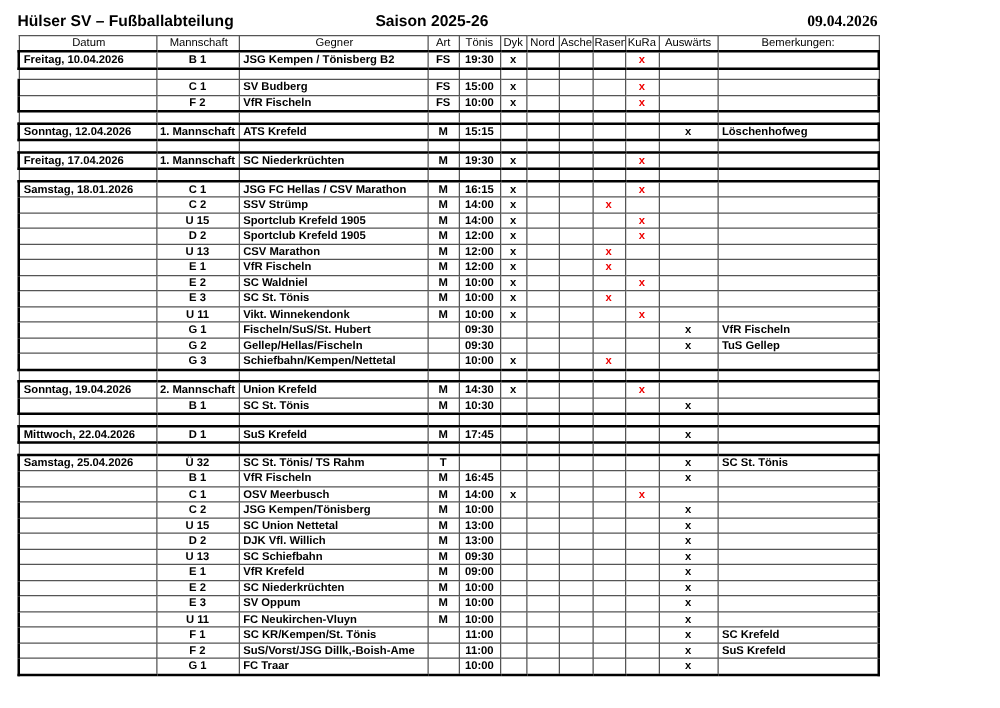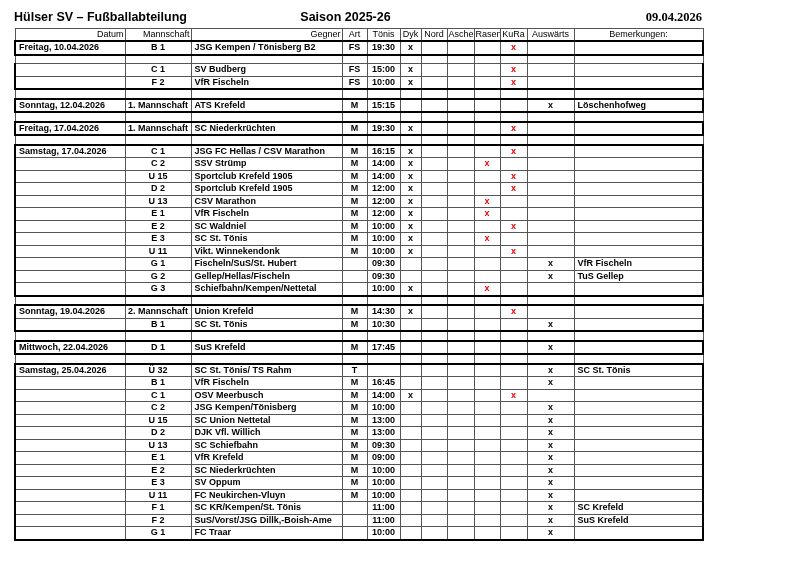--- a/index.html
+++ b/index.html
@@ -15,21 +15,21 @@
     position:absolute;left:14px;top:28px;width:688px;
     border-collapse:collapse;table-layout:fixed;
   }
   col.c0{width:110px}col.c1{width:66px}col.c2{width:151px}col.c3{width:25px}
   col.c4{width:33px}col.c5{width:21px}col.c6{width:26px}col.c7{width:27px}
   col.c8{width:26px}col.c9{width:27px}col.c10{width:47px}col.c11{width:129px}
   th{
     border:1px solid #555;font-weight:normal;font-size:9px;height:11px;
     padding:0 1px;white-space:nowrap;overflow:hidden;text-align:center;line-height:1;
   }
-  th.al{text-align:right;padding-left:3px;margin-left:16px;}
+  th.al{text-align:center;padding-left:3px;margin-left:16px;}
   td{
     border:1px solid #555;font-size:9px;font-weight:bold;height:11.5px;
     padding:0 1px;line-height:1;white-space:nowrap;overflow:hidden;text-align:center;
   }
   td.al{text-align:left;padding-left:3px;}
   tr.sep td{height:7.5px;}
   tr.g-top td{border-top:2px solid #000;}
   tr.g-bot td{border-bottom:2px solid #000;}
   tr.data td:first-child{border-left:2px solid #000;}
   tr.data td:last-child{border-right:2px solid #000;}
@@ -195,21 +195,21 @@
         <td></td>
         <td></td>
         <td></td>
         <td></td>
         <td></td>
         <td></td>
         <td></td>
         <td></td>
       </tr>
       <tr class="data g-top">
-        <td class="al">Samstag, 17.04.2026</td>
+        <td class="al">Samstag, 18.01.2026</td>
         <td class="ac">C 1</td>
         <td class="al">JSG FC Hellas / CSV Marathon</td>
         <td class="ac">M</td>
         <td class="ac">16:15</td>
         <td class="ac">x</td>
         <td class="ac"></td>
         <td class="ac"></td>
         <td class="ac"></td>
         <td class="ac" style="color: rgb(238, 0, 0);">x</td>
         <td class="ac"></td>

